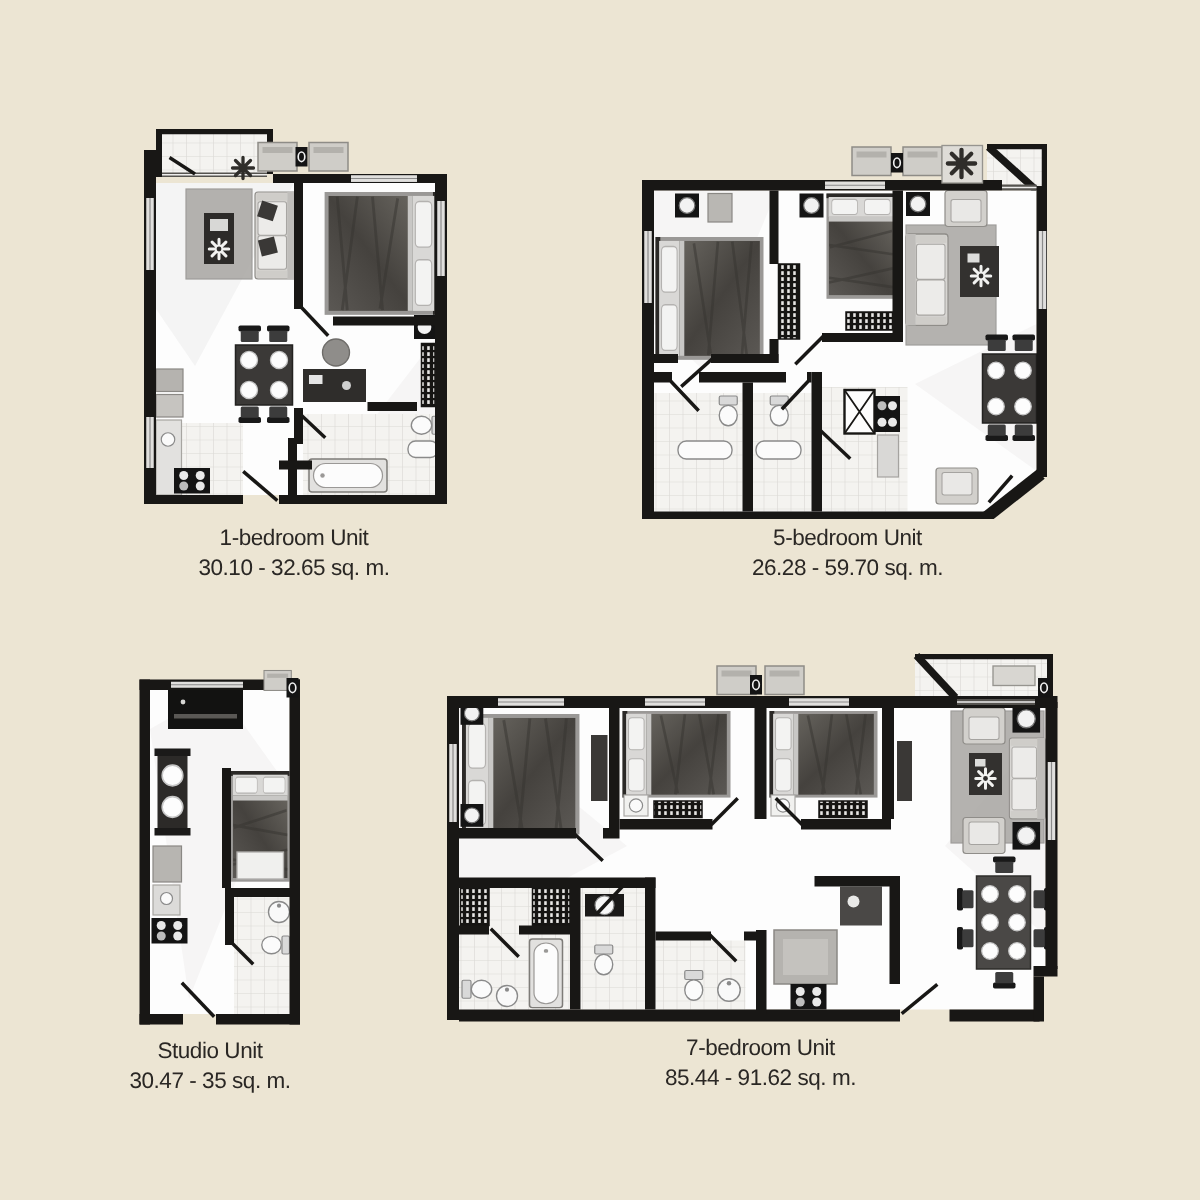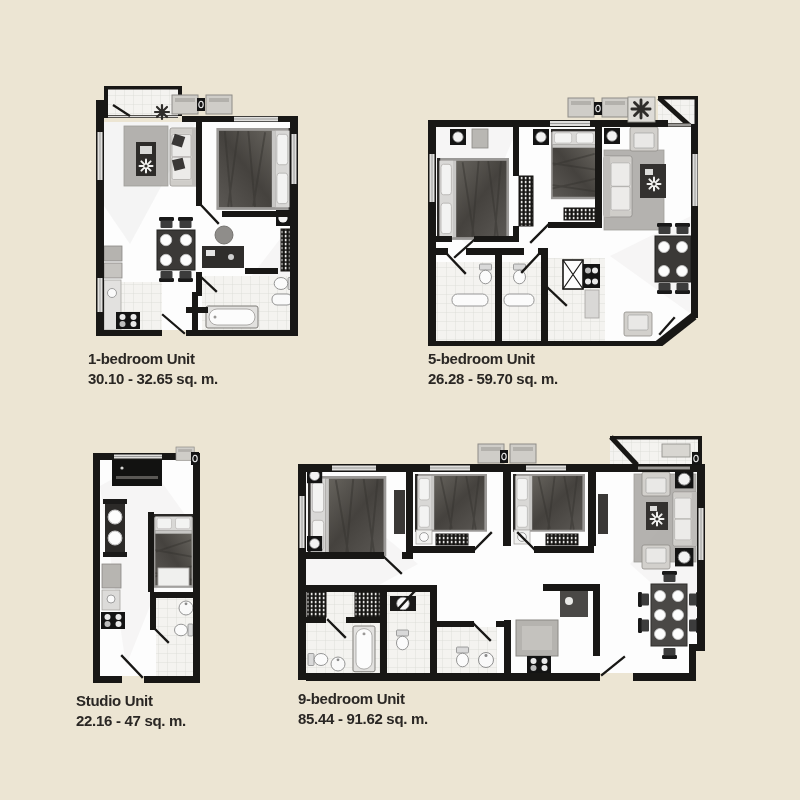--- a/index.html
+++ b/index.html
@@ -1,20 +1,20 @@
 <!DOCTYPE html>
 <html><head>
 <meta charset="utf-8">
 <style>
   html,body{margin:0;padding:0;}
   body{width:800px;height:800px;font-family:"Liberation Sans",sans-serif;}
   .sheet{position:relative;width:800px;height:800px;background:#ece5d3;overflow:hidden;}
   .plan{position:absolute;}
   .plan svg{display:block;}
-  .plan-label{position:absolute;text-align:left;font-weight:700;font-size:15px;
+  .plan-label{position:absolute;text-align:center;font-weight:400;font-size:15px;
               line-height:19.5px;letter-spacing:-0.3px;color:#2a2724;white-space:nowrap;}
 </style>
 </head>
 <body>
 
 <div class="sheet">
 
 <svg width="0" height="0" style="position:absolute" aria-hidden="true">
 <defs>
   <pattern id="tile" width="9" height="9" patternUnits="userSpaceOnUse">
@@ -502,20 +502,20 @@
 <div class="plan-label" style="left:88px;top:349px;width:216px">
   <div>1-bedroom Unit</div>
   <div>30.10 - 32.65 sq. m.</div>
 </div>
 <div class="plan-label" style="left:428px;top:349px;width:274px">
   <div>5-bedroom Unit</div>
   <div>26.28 - 59.70 sq. m.</div>
 </div>
 <div class="plan-label" style="left:76px;top:691px;width:128px">
   <div>Studio Unit</div>
-  <div>22.16 - 47 sq. m.</div>
+  <div>30.47 - 35 sq. m.</div>
 </div>
 <div class="plan-label" style="left:298px;top:689px;width:418px">
-  <div>9-bedroom Unit</div>
+  <div>7-bedroom Unit</div>
   <div>85.44 - 91.62 sq. m.</div>
 </div>
 
 </div>
 
 </body></html>

